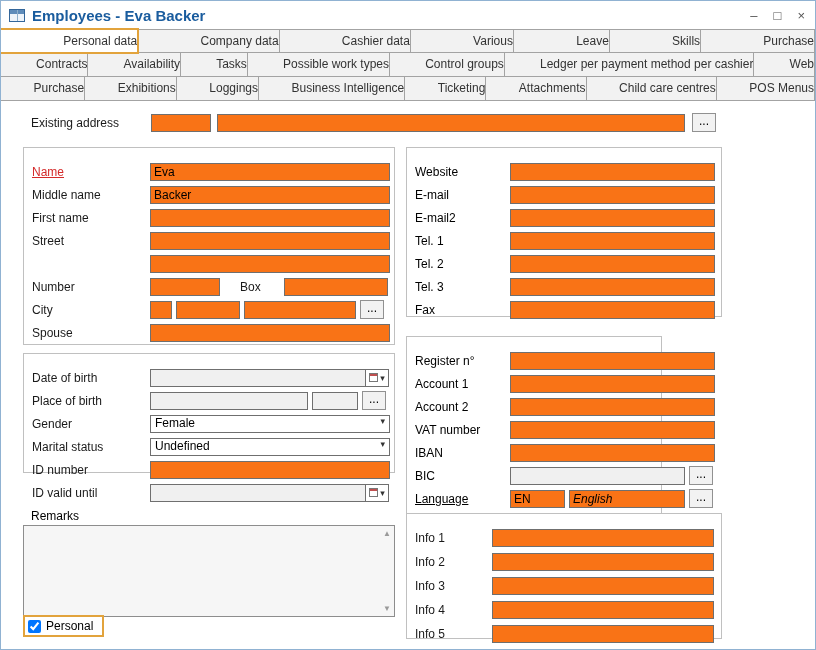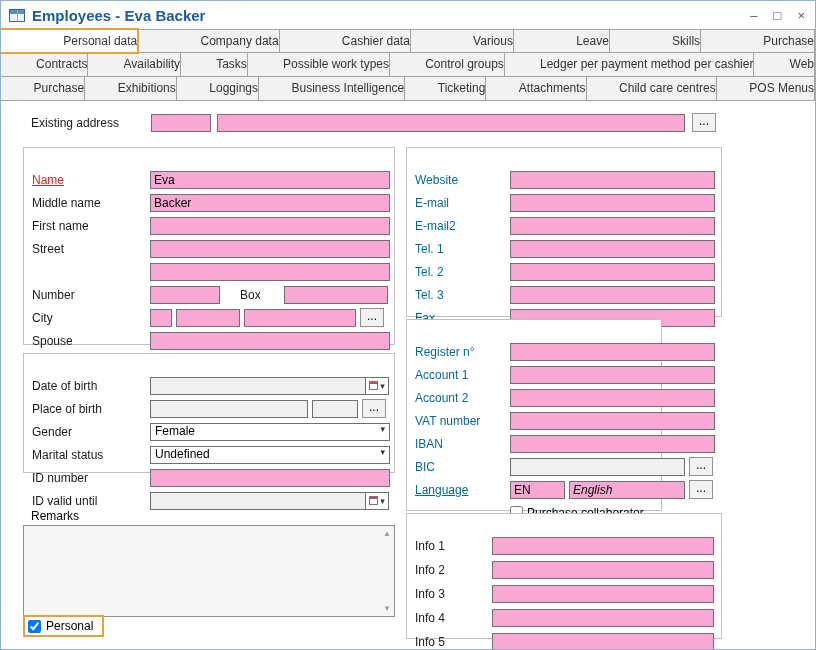--- a/index.html
+++ b/index.html
@@ -19,28 +19,28 @@
   
   .tabrow{display:flex;height:24px;background:#f0f0f0}
   .tab{flex:1 1 auto;border:1px solid #a3a3a3;margin-left:-1px;margin-top:-1px;background:#f2f2f2;color:#333;
        line-height:22px;text-align:right;padding:0 0;white-space:nowrap;overflow:hidden}
   .tabrow.first .tab{margin-top:0}
   .tab.active{background:#fff;position:relative;z-index:3;outline:2px solid var(--highlight);outline-offset:-1px}
 
   
   .content{position:absolute;left:0;right:0;top:100px;bottom:0;background:#fff}
   .abs{position:absolute}
-  .grp{position:absolute;border:1px solid #c0c0c0;padding-top:20px;background:#fff}
+  .grp{position:absolute;border:1px solid #c0c0c0;padding-top:12px;background:#fff}
   .row{display:flex;align-items:center;height:23px;padding-left:8px;gap:4px}
   .lbl{width:114px;color:#1a1a1a;flex:none;white-space:nowrap}
   .lbl.b{font-weight:normal;width:116px}
   .req{color:var(--required);text-decoration:underline}
-  .lblr{width:91px;color:#0369a1;flex:none;white-space:nowrap}
+  .lblr{width:91px;color:#000000;flex:none;white-space:nowrap}
   .lbli{width:73px;color:#1a1a1a;flex:none;white-space:nowrap}
-  .inp{height:18px;border:1px solid #6f6f6f;background:#f9a8d4;padding:0 3px;font:inherit;flex:none;color:#000}
+  .inp{height:18px;border:1px solid #6f6f6f;background:#f97316;padding:0 3px;font:inherit;flex:none;color:#000}
   .inp.dis{background:#f0f0f0}
   .w240{width:240px}.w205{width:205px}.w222{width:222px}
   .dots{width:24px;height:19px;border:1px solid #919191;background:#f2f2f2;font:inherit;line-height:10px;padding:0 0 4px 0;flex:none}
   .select{width:240px;height:18px;border:1px solid #6f6f6f;background:#fff;display:flex;padding:0 4px;flex:none}
   .chev{margin-left:auto;font-size:9px;color:#333}
   .calbtn{width:24px;height:18px;border:1px solid #6f6f6f;background:#fff;display:flex;align-items:center;justify-content:center;gap:2px;padding:0;margin-left:-5px;flex:none}
   .cal-ic{width:9px;height:9px;border:1px solid #777;background:linear-gradient(#c05050 0 2px,#fff 2px);flex:none}
   .calbtn .chev{margin-left:0}
   .rembox{border:1px solid #8d8d8d;background:#f6f6f6}
   .sc{position:absolute;right:3px;font-size:8px;color:#9a9a9a}
@@ -220,21 +220,21 @@
       <div class="row">
         <span class="lblr">Tel. 3</span>
         <input class="inp w205" style="">
       </div>
       <div class="row">
         <span class="lblr">Fax</span>
         <input class="inp w205" style="">
       </div>
     </div>
 
-    <div class="grp" style="left:405px;top:218px;width:256px;height:192px">
+    <div class="grp" style="left:405px;top:235px;width:256px;height:192px">
       <div class="row">
         <span class="lblr">Register n°</span>
         <input class="inp w205" style="">
       </div>
       <div class="row">
         <span class="lblr">Account 1</span>
         <input class="inp w205" style="">
       </div>
       <div class="row">
         <span class="lblr">Account 2</span>

